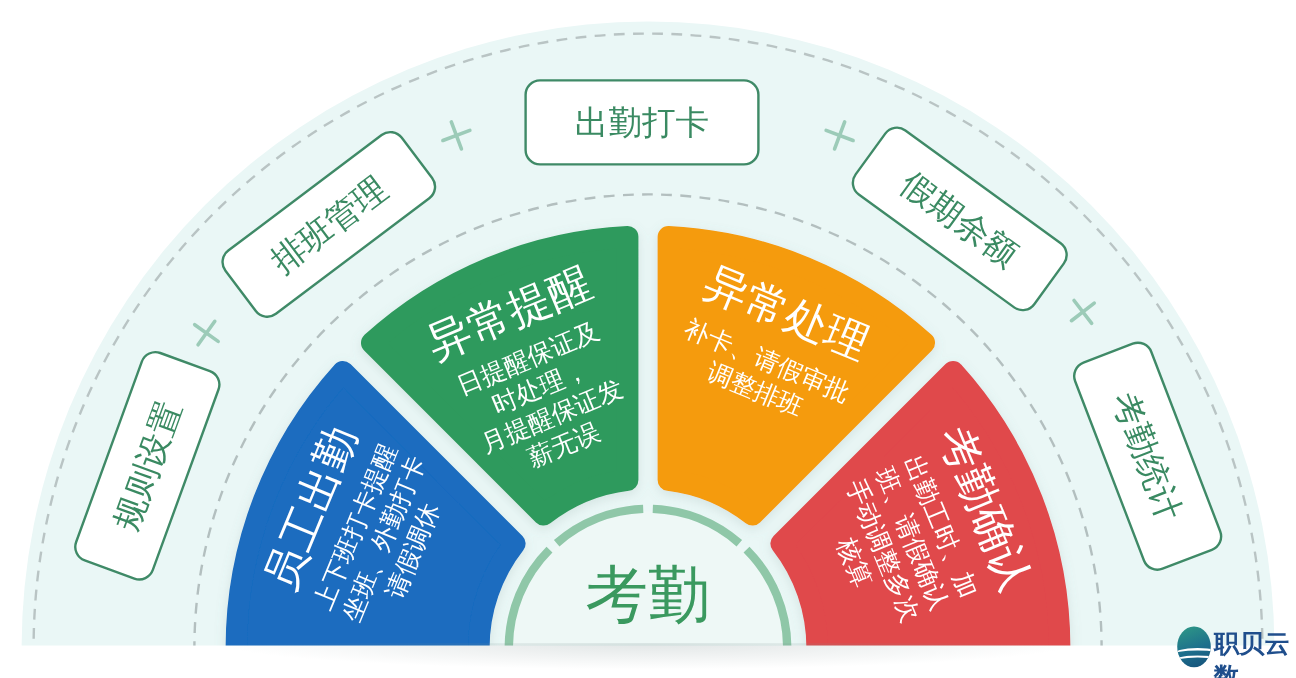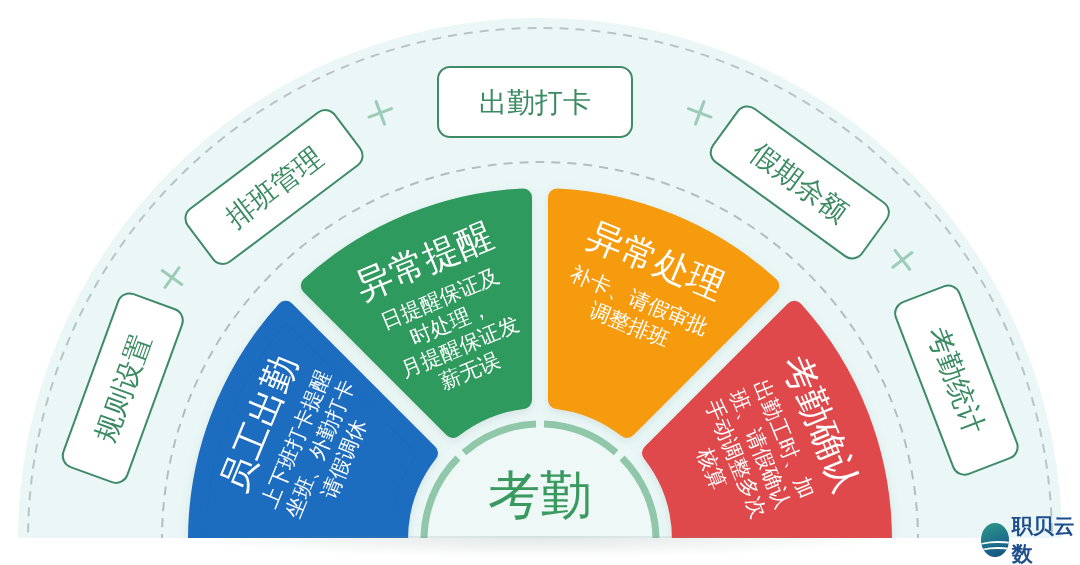--- a/index.html
+++ b/index.html
@@ -4,21 +4,21 @@
 <style>
   html, body { margin: 0; padding: 0; background: #ffffff; }
   body { width: 1080px; height: 565px; overflow: hidden; position: relative; font-family: "DejaVu Sans", "Liberation Sans", sans-serif; }
   #stage { position: absolute; left: 0; top: 0; width: 1080px; height: 565px; }
   svg text { font-family: "DejaVu Sans", "Liberation Sans", sans-serif; }
   .bottom-shadow {
     position: absolute; left: 180px; top: 536px; width: 720px; height: 22px;
     background: radial-gradient(ellipse at 50% 0%, rgba(120,140,140,0.22) 0%, rgba(120,140,140,0.0) 70%);
   }
   .logo {
-    position: absolute; left: 981px; top: 522px; height: 36px; display: flex; align-items: center;
+    position: absolute; left: 981px; top: 522px; height: 36px; display: flex; 
   }
   .logo-mark { width: 34px; height: 34px; border-radius: 50%; position: relative; overflow: hidden;
     background: linear-gradient(160deg, #2f9a86 0%, #1d6f8c 55%, #15507a 100%); }
   .logo-mark .w1, .logo-mark .w2 { position: absolute; left: -4px; width: 42px; height: 10px; border-radius: 50%;
     border-top: 2px solid #ffffff; }
   .logo-mark .w1 { top: 18px; }
   .logo-mark .w2 { top: 24px; }
   .logo-text { margin-left: 3px; font-size: 21px; font-weight: bold; color: #1f4e8c; letter-spacing: 0px; }
 </style>
 </head>

